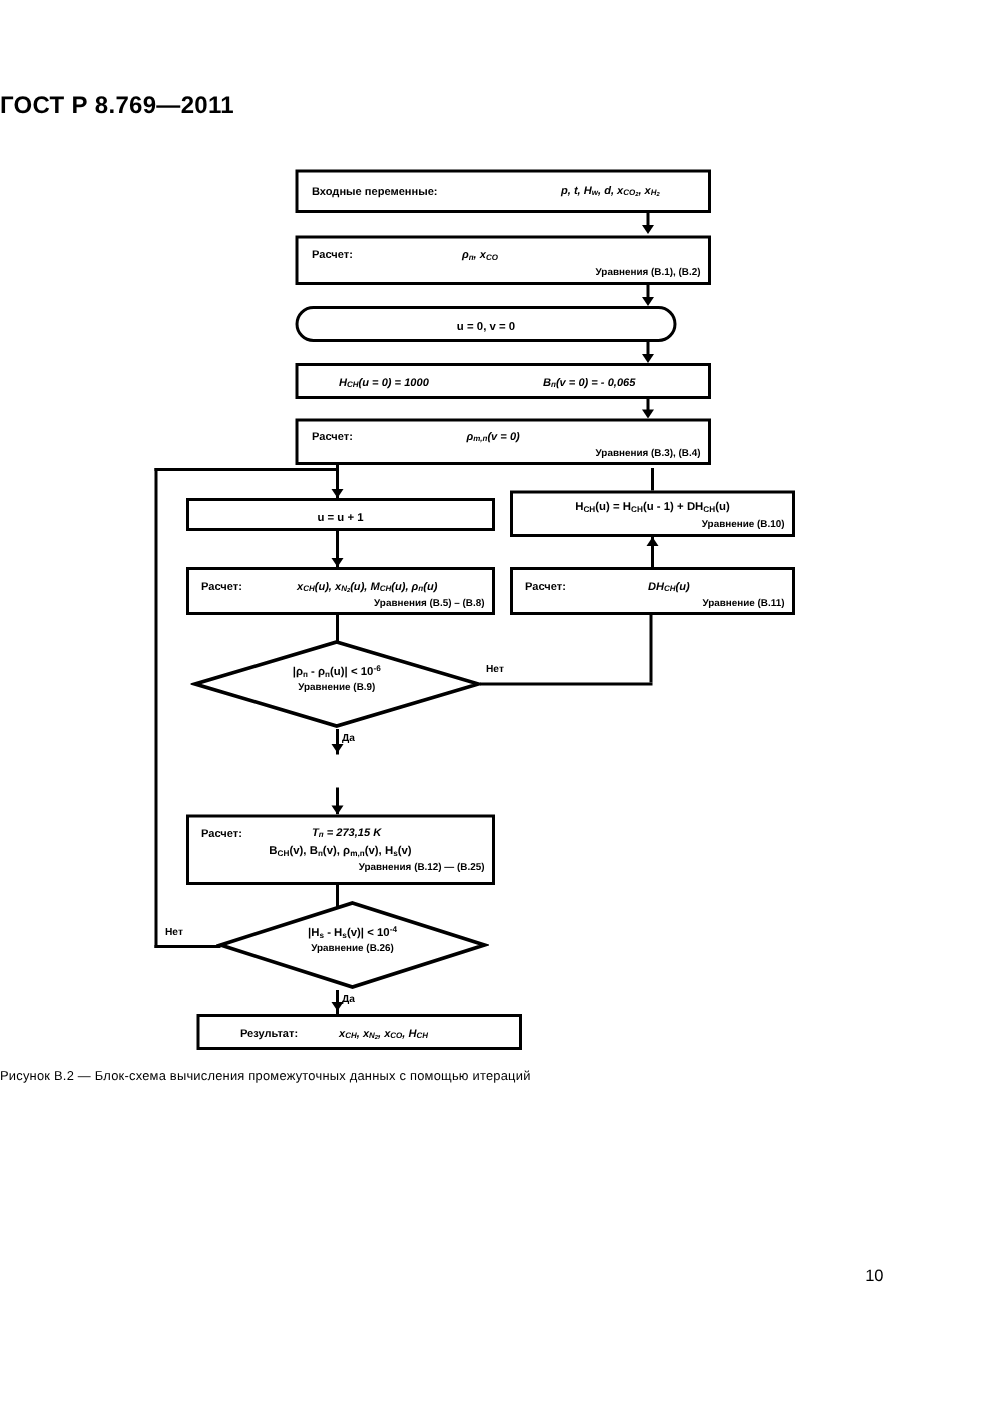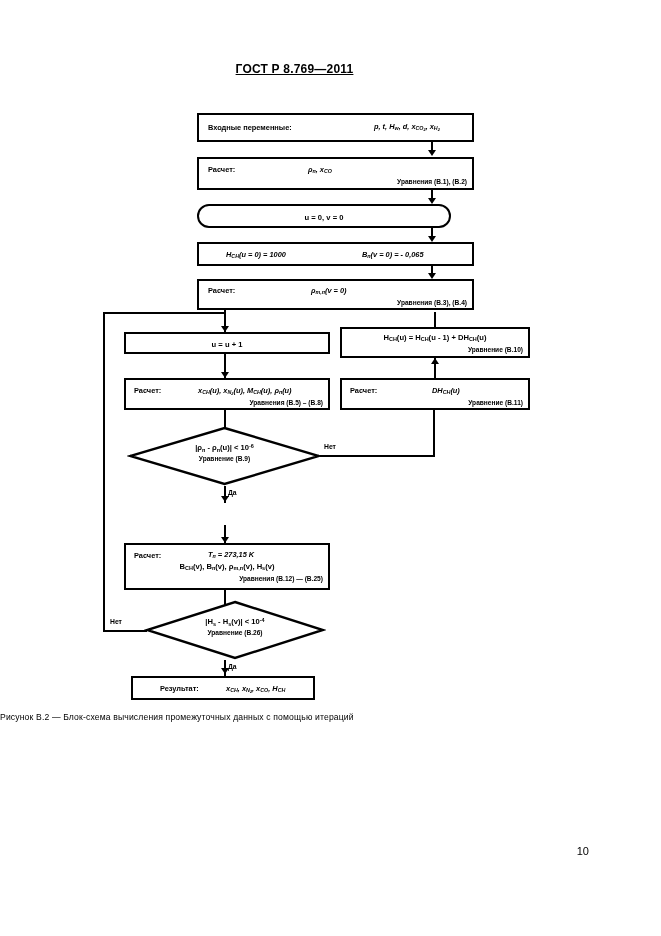--- a/index.html
+++ b/index.html
@@ -9,22 +9,22 @@
     font-family:"Liberation Sans", sans-serif;
     color:#000000;
     position:relative;
     overflow:hidden;
   }
   .page{position:absolute;inset:0;}
 
   
   .hdr{
     position:absolute;left:0;right:72px;top:62px;
-    text-align:center;
-    font-size:12px;font-weight:bold;letter-spacing:.2px;text-decoration:underline;
+    text-align:left;
+    font-size:16px;font-weight:bold;letter-spacing:.2px;
   }
   .pageno{
     position:absolute;right:72px;top:845px;
     font-size:11px;
   }
 
   
   .caption{
     position:absolute;left:0;right:0;top:712px;
     text-align:left;font-size:8.6px;letter-spacing:.15px;
@@ -188,21 +188,21 @@
     </svg>
     <div class="ctr it" style="top:17px;">|H<sub>s</sub> - H<sub>s</sub>(v)| &lt; 10<sup>-4</sup></div>
     <div class="ctr" style="top:29px;font-size:6.6px;">Уравнение (В.26)</div>
   </div>
   <div class="tag" style="left:110px;top:618px;">Нет</div>
   <div class="tag" style="left:228px;top:663px;">Да</div>
 
   <div class="ln vl" style="left:224px;top:660px;height:16px;"></div>
   <div class="arw arw-d" style="left:221px;top:668px;"></div>
 
-  <div class="node" style="left:131px;top:676px;width:184px;height:24px;">
+  <div class="node" style="left:131px;top:676px;width:217px;height:24px;">
     <div class="lbl" style="left:27px;top:7px;">Результат:</div>
     <div class="lbl it" style="left:93px;top:7px;">x<sub>CH</sub>, x<sub>N<sub>2</sub></sub>, x<sub>CO</sub>, H<sub>CH</sub></div>
   </div>
 
   <div class="caption">Рисунок  В.2 — Блок-схема вычисления промежуточных данных с помощью итераций</div>
   <div class="pageno">10</div>
 
 </div>
 
 </body></html>

